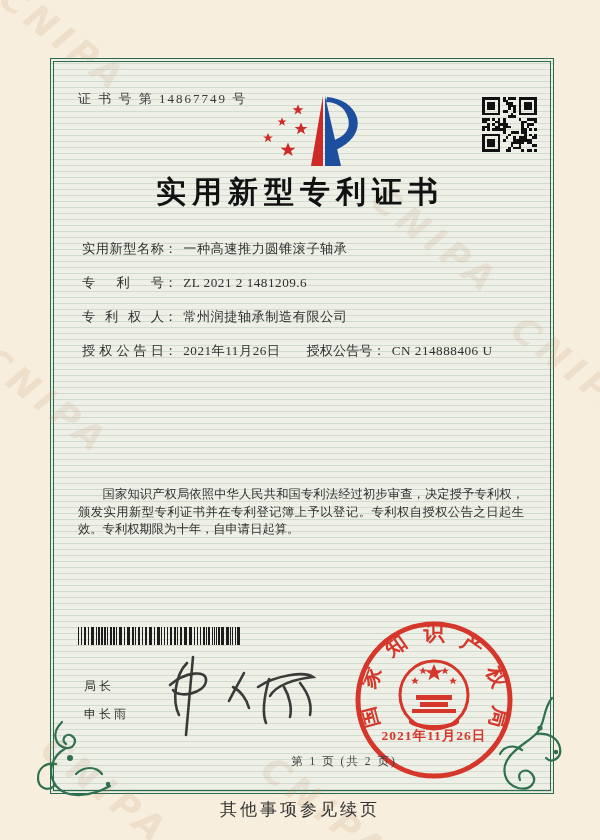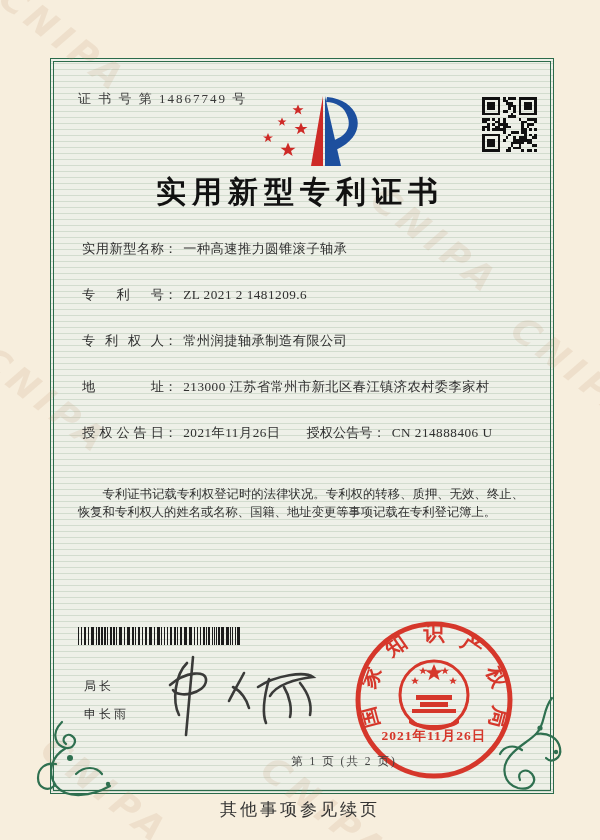--- a/index.html
+++ b/index.html
@@ -24,21 +24,21 @@
   }
   .content{position:absolute;z-index:2;left:0;top:0;width:600px;height:650px;pointer-events:none;}
   .cert-number{position:absolute;left:78px;top:90px;font-size:13px;letter-spacing:2px;color:#3a3a3a;}
   .logo{position:absolute;left:252px;top:92px;}
   .qr{position:absolute;left:482px;top:97px;width:55px;height:55px;}
   .title{
     position:absolute;left:0;top:172px;width:600px;text-align:center;
     font-size:30px;font-weight:bold;letter-spacing:6px;color:#111;
   }
   .fields{position:absolute;left:82px;top:240px;width:440px;}
-  .row{height:22px;margin-bottom:24px;font-size:13.2px;white-space:nowrap;}
+  .row{height:22px;margin-bottom:12px;font-size:13.2px;white-space:nowrap;}
   .lbl{display:inline-block;width:82px;text-align:justify;text-align-last:justify;vertical-align:top;}
   .lbl2{display:inline-block;width:66px;text-align:justify;text-align-last:justify;vertical-align:top;margin-left:26px;}
   .colon{display:inline-block;}
   .val{display:inline-block;margin-left:6px;letter-spacing:0.5px;}
   .paras{position:absolute;left:78px;top:486px;width:446px;font-size:12.3px;text-align:justify;}
   .paras p{margin:0;line-height:17.5px;text-indent:2em;}
   .barcode{position:absolute;left:78px;top:627px;}
   .signer{position:absolute;left:84px;top:672px;font-size:12px;letter-spacing:3px;line-height:28px;}
   .signature{position:absolute;left:145px;top:645px;}
   .seal{position:absolute;left:349px;top:615px;opacity:0.93;mix-blend-mode:multiply;}
@@ -219,29 +219,26 @@
     <div class="row">
       <span class="lbl">实用新型名称</span><span class="colon">：</span><span class="val">一种高速推力圆锥滚子轴承</span>
     </div>
     <div class="row">
       <span class="lbl">专利号</span><span class="colon">：</span><span class="val">ZL 2021 2 1481209.6</span>
     </div>
     <div class="row">
       <span class="lbl">专利权人</span><span class="colon">：</span><span class="val">常州润捷轴承制造有限公司</span>
     </div>
     <div class="row">
-      <span class="lbl">地址</span><span class="colon">：</span><span class="val">213000 江苏省常州市新北区春江镇济农村委李家村</span>
-    </div>
-    <div class="row">
       <span class="lbl">授权公告日</span><span class="colon">：</span><span class="val">2021年11月26日</span><span class="lbl2">授权公告号</span><span class="colon">：</span><span class="val">CN 214888406 U</span>
     </div>
   </div>
 
   <div class="paras">
-    <p>专利证书记载专利权登记时的法律状况。专利权的转移、质押、无效、终止、恢复和专利权人的姓名或名称、国籍、地址变更等事项记载在专利登记簿上。</p>
+    <p>国家知识产权局依照中华人民共和国专利法经过初步审查，决定授予专利权，颁发实用新型专利证书并在专利登记簿上予以登记。专利权自授权公告之日起生效。专利权期限为十年，自申请日起算。</p>
   </div>
 
   <svg class="barcode" id="barcode" width="164" height="18">
       <rect x="0" y="0" width="1" height="18" fill="#1c1c1c"></rect>
       <rect x="3" y="0" width="1" height="18" fill="#1c1c1c"></rect>
       <rect x="6" y="0" width="2" height="18" fill="#1c1c1c"></rect>
       <rect x="10" y="0" width="1" height="18" fill="#1c1c1c"></rect>
       <rect x="13" y="0" width="3" height="18" fill="#1c1c1c"></rect>
       <rect x="18" y="0" width="1" height="18" fill="#1c1c1c"></rect>
       <rect x="20" y="0" width="2" height="18" fill="#1c1c1c"></rect>

